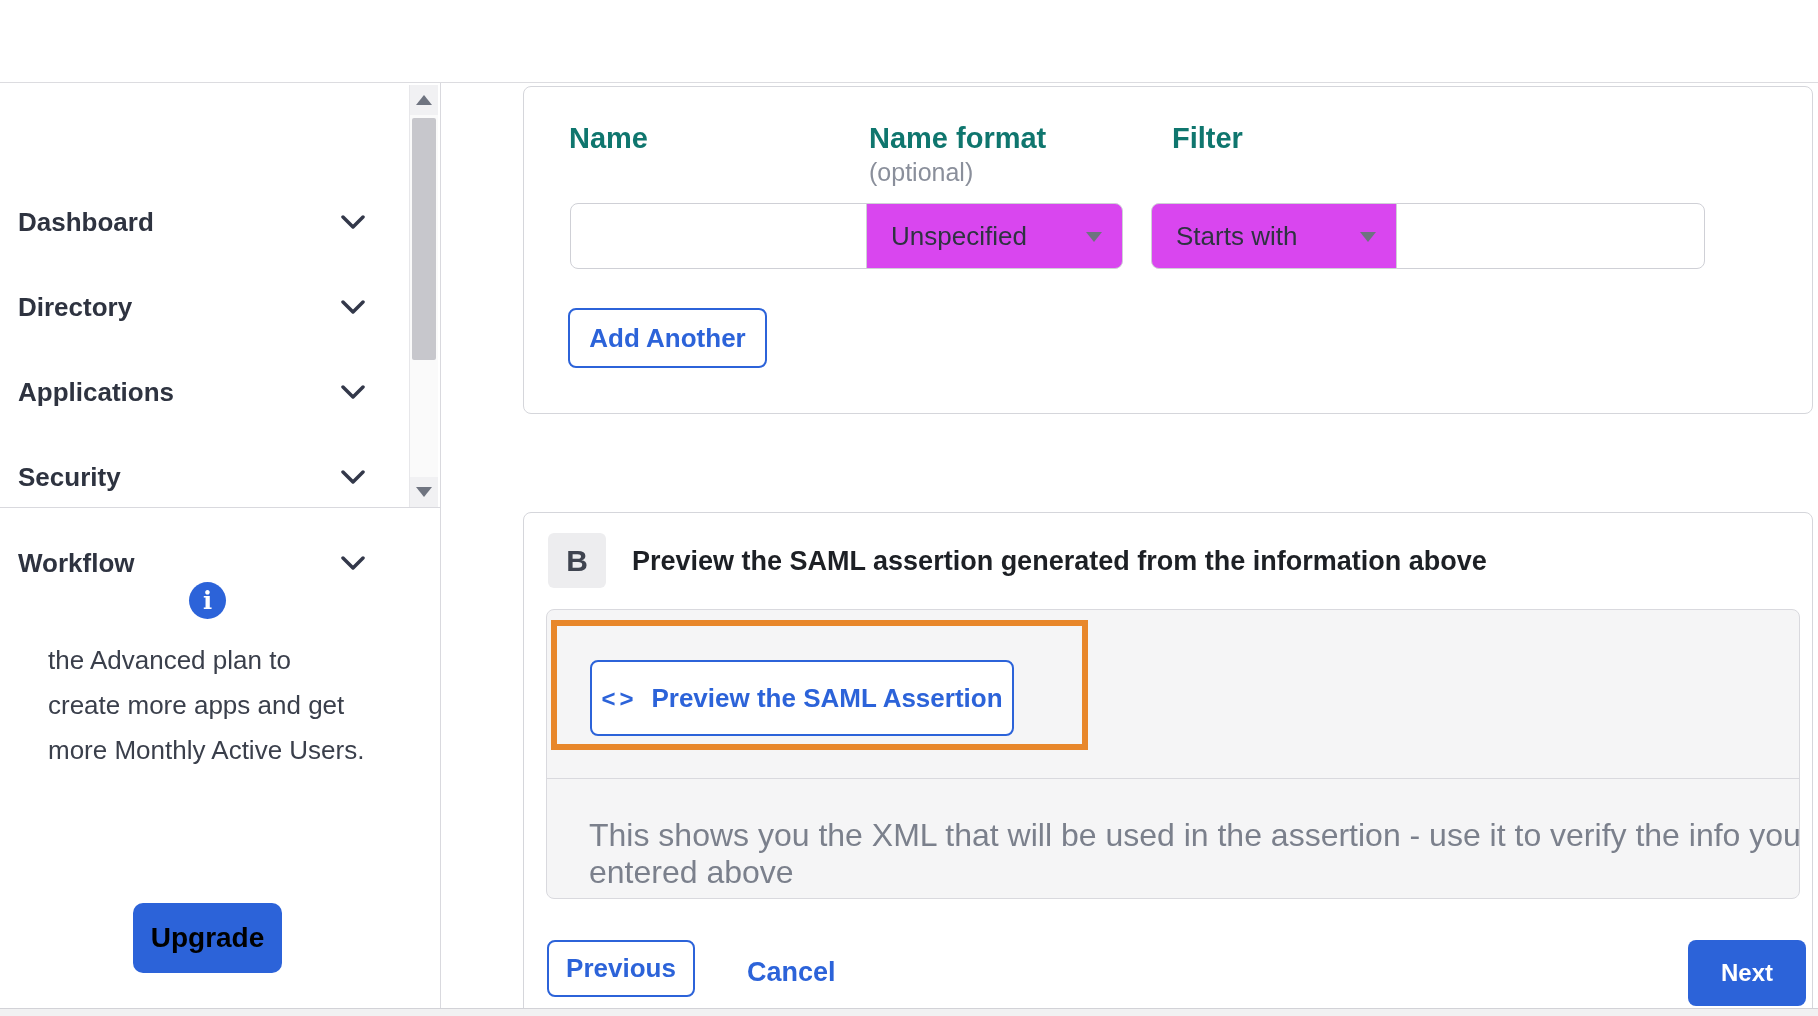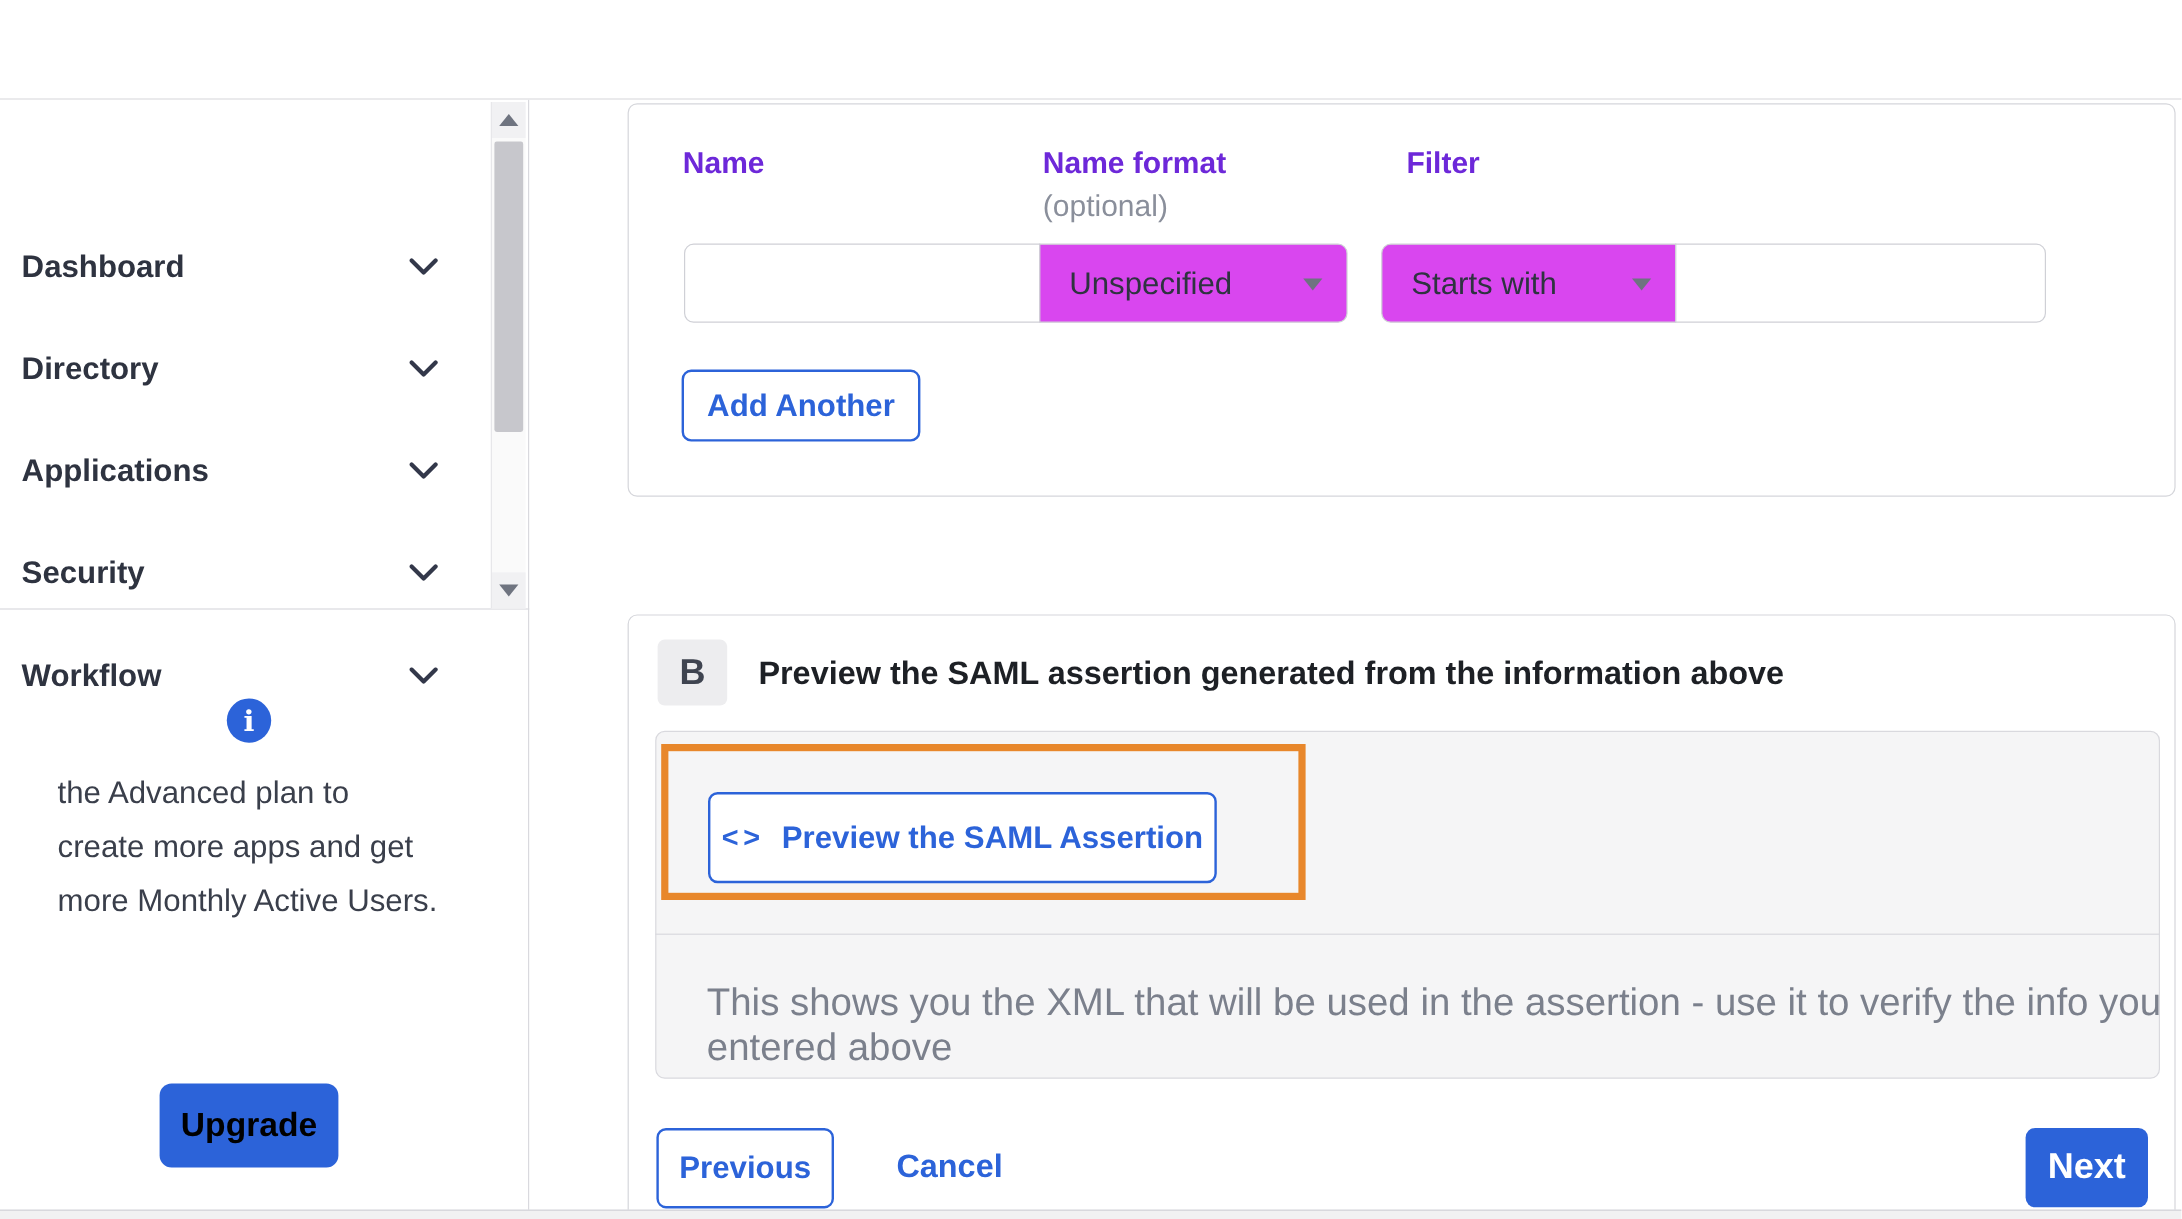--- a/index.html
+++ b/index.html
@@ -43,21 +43,21 @@
   .upsell-text{left:48px;top:638px;width:340px;font-size:26px;color:#3a3f4b;line-height:45px;}
   .btn-upgrade{left:133px;top:903px;width:149px;height:70px;background:var(--accent-blue);border:none;border-radius:10px;
     color:#000000;font-size:28px;font-weight:700;font-family:inherit;cursor:pointer;}
 
   
   .card{background:#fff;border:1px solid #d5d6db;border-radius:8px;}
   .card-a{left:523px;top:86px;width:1290px;height:328px;}
   .card-b{left:523px;top:512px;width:1290px;height:600px;}
 
   
-  .col-label{font-size:25px;font-weight:700;color:#6d28d9;}
+  .col-label{font-size:29px;font-weight:700;color:#0f766e;}
   .lbl-name{left:569px;top:122px;}
   .lbl-format{left:869px;top:122px;}
   .lbl-optional{left:869px;top:158px;font-size:25px;color:#8a8f9b;}
   .lbl-filter{left:1172px;top:122px;}
   .inp{height:66px;border:1px solid #cfd0d6;background:#fff;font-size:26px;color:#2e3340;
     font-family:inherit;padding:0 20px;outline:none;}
   .inp-name{left:570px;top:203px;width:297px;border-radius:8px 0 0 8px;}
   .sel{height:66px;border:1px solid #cfd0d6;background:#d946ef;display:flex;align-items:center;cursor:pointer;}
   .sel-format{left:866px;top:203px;width:257px;border-radius:0 8px 8px 0;}
   .sel-filter{left:1151px;top:203px;width:246px;border-radius:8px 0 0 8px;}
@@ -74,24 +74,24 @@
     display:flex;align-items:center;justify-content:center;font-size:30px;font-weight:600;color:#3f4450;}
   .heading-b{left:632px;top:546px;font-size:27px;font-weight:700;color:#1d2025;}
   .panel{left:546px;top:609px;width:1254px;height:290px;background:#f5f5f6;border:1px solid #d9d9de;border-radius:8px;}
   .panel-divider{left:546px;top:778px;width:1254px;height:1px;background:#d9d9de;}
   .highlight-box{left:551px;top:620px;width:537px;height:130px;border:6px solid var(--highlight-orange);background:transparent;}
   .btn-preview{left:590px;top:660px;width:424px;height:76px;gap:14px;}
   .code-icon{font-size:24px;font-weight:700;letter-spacing:4px;margin-top:2px;}
   .note-text{left:589px;top:817px;font-size:32px;color:#7b808c;}
 
   
-  .btn-previous{left:547px;top:940px;width:148px;height:67px;}
+  .btn-previous{left:547px;top:940px;width:148px;height:57px;}
   .link-cancel{left:747px;top:957px;font-size:27px;font-weight:700;color:var(--accent-blue);cursor:pointer;}
-  .btn-next{left:1688px;top:940px;width:102px;height:66px;background:var(--accent-blue);border:none;border-radius:8px;
-    color:#fff;font-size:30px;font-weight:700;font-family:inherit;cursor:pointer;}
+  .btn-next{left:1688px;top:940px;width:118px;height:66px;background:var(--accent-blue);border:none;border-radius:8px;
+    color:#fff;font-size:24px;font-weight:700;font-family:inherit;cursor:pointer;}
 
   .bottom-strip{left:0;top:1008px;width:1818px;height:8px;background:#f1f1f2;border-top:1px solid #d2d2d7;}
 </style>
 </head>
 <body>
 
 <div class="abs header"></div>
 <div class="abs logo">okta</div>
 <div class="abs search-box"></div>
 <svg class="abs search-icon" viewBox="0 0 34 34">

